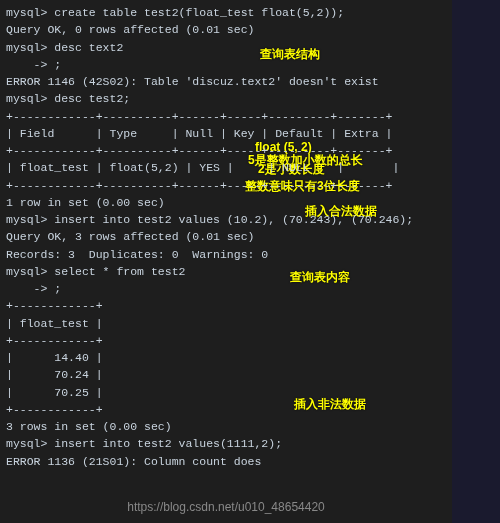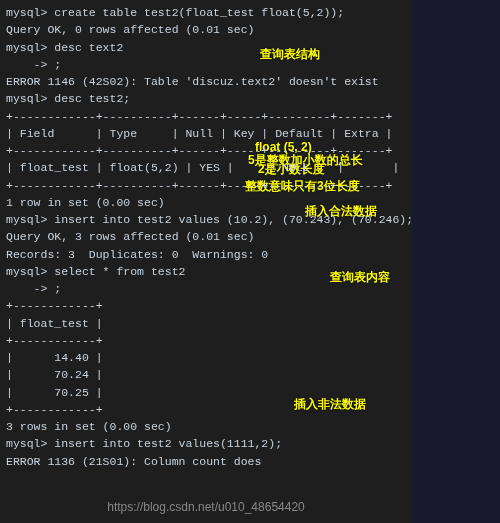--- a/index.html
+++ b/index.html
@@ -8,21 +8,21 @@
       height: 523px;
       background-color: #1a1a2e;
       font-family: 'Courier New', Courier, monospace;
       font-size: 12px;
       overflow: hidden;
       position: relative;
     }
     .terminal {
       background-color: #0d1117;
       color: #c8d3de;
-      width: 412px;
+      width: 452px;
       height: 523px;
       padding: 6px 8px;
       line-height: 1.55;
       overflow: hidden;
       position: relative;
     }
     .line {
       white-space: pre;
       color: #c8d3de;
     }
@@ -83,21 +83,21 @@
       <div class="line"></div>
       <div class="line">mysql&gt; insert into test2 values(1111,2);</div>
       <div class="line">ERROR 1136 (21S01): Column count does</div>
     </div>
     <div class="annotation" style="top: 45px; left: 260px; text-align: center;">查询表结构</div>
     <div class="annotation" style="top: 138px; left: 255px;">float (5, 2)</div>
     <div class="annotation" style="top: 151px; left: 248px;">5是整数加小数的总长</div>
     <div class="annotation" style="top: 160px; left: 258px;">2是小数长度</div>
     <div class="annotation" style="top: 177px; left: 245px;">整数意味只有3位长度</div>
     <div class="annotation" style="top: 202px; left: 305px;">插入合法数据</div>
-    <div class="annotation" style="top: 268px; left: 290px; margin-left: 40px;">查询表内容</div>
+    <div class="annotation" style="top: 268px; left: 290px;">查询表内容</div>
     <div class="annotation" style="top: 395px; left: 294px;">插入非法数据</div>
     <div class="watermark">https://blog.csdn.net/u010_48654420</div>
   </div>
 
 <style>
   
   .terminal {
     background: #1c1c1c;
   }
   .line {

